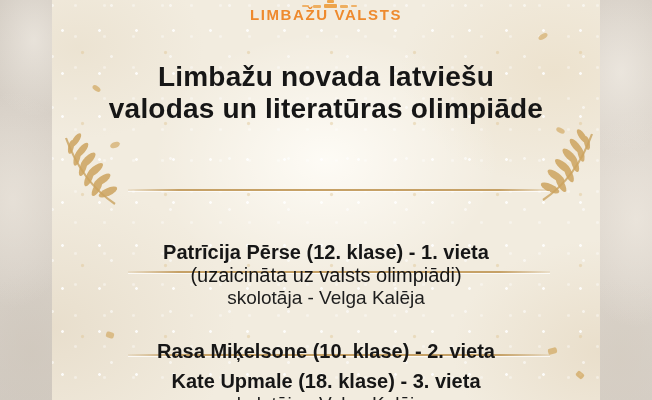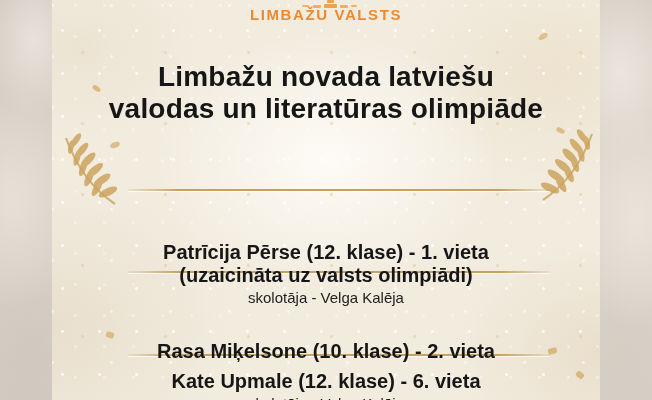--- a/index.html
+++ b/index.html
@@ -73,22 +73,22 @@
   
   .divider{
     position:absolute;left:128px;width:422px;height:1.5px;z-index:2;
     background:linear-gradient(90deg, rgba(198,161,102,.15), #c6a166 12%, #c6a166 88%, rgba(198,161,102,.15));
     box-shadow:0 1px 0 rgba(255,255,255,.75);
   }
   .div1{top:189px;} .div2{top:271px;} .div3{top:354px;}
   
   .entry{position:absolute;left:52px;right:52px;text-align:center;color:#161616;z-index:2;}
   .entry-name{font-weight:bold;font-size:20px;line-height:24px;}
-  .entry-note{font-weight:bold;font-size:20px;line-height:23px;}
-  .entry-teacher{font-weight:normal;font-size:15px;line-height:22px;color:#1d1d1d;}
+  .entry-note{font-weight:normal;font-size:20px;line-height:23px;}
+  .entry-teacher{font-weight:normal;font-size:19px;line-height:22px;color:#1d1d1d;}
   .entry-1{top:200px;margin-top:40px;} .entry-2{top:291px;margin-top:48px;} .entry-3{top:369px;}
 </style>
 </head>
 <body>
 
 <div class="canvas">
 
   <div class="poster">
 
     <div class="logo-frag">
@@ -159,21 +159,21 @@
       <div class="entry-name">Patrīcija Pērse (12. klase) - 1. vieta</div>
       <div class="entry-note">(uzaicināta uz valsts olimpiādi)</div>
       <div class="entry-teacher">skolotāja - Velga Kalēja</div>
     </div>
 
     <div class="entry entry-2">
       <div class="entry-name">Rasa Miķelsone (10. klase) - 2. vieta</div>
     </div>
 
     <div class="entry entry-3">
-      <div class="entry-name">Kate Upmale (12. klase) - 6. vieta</div>
+      <div class="entry-name">Kate Upmale (18. klase) - 3. vieta</div>
       <div class="entry-teacher">skolotāja - Velga Kalēja</div>
     </div>
 
   </div>
 
   <div class="bar bar-left"></div>
   <div class="bar bar-right"></div>
 
 </div>
 

